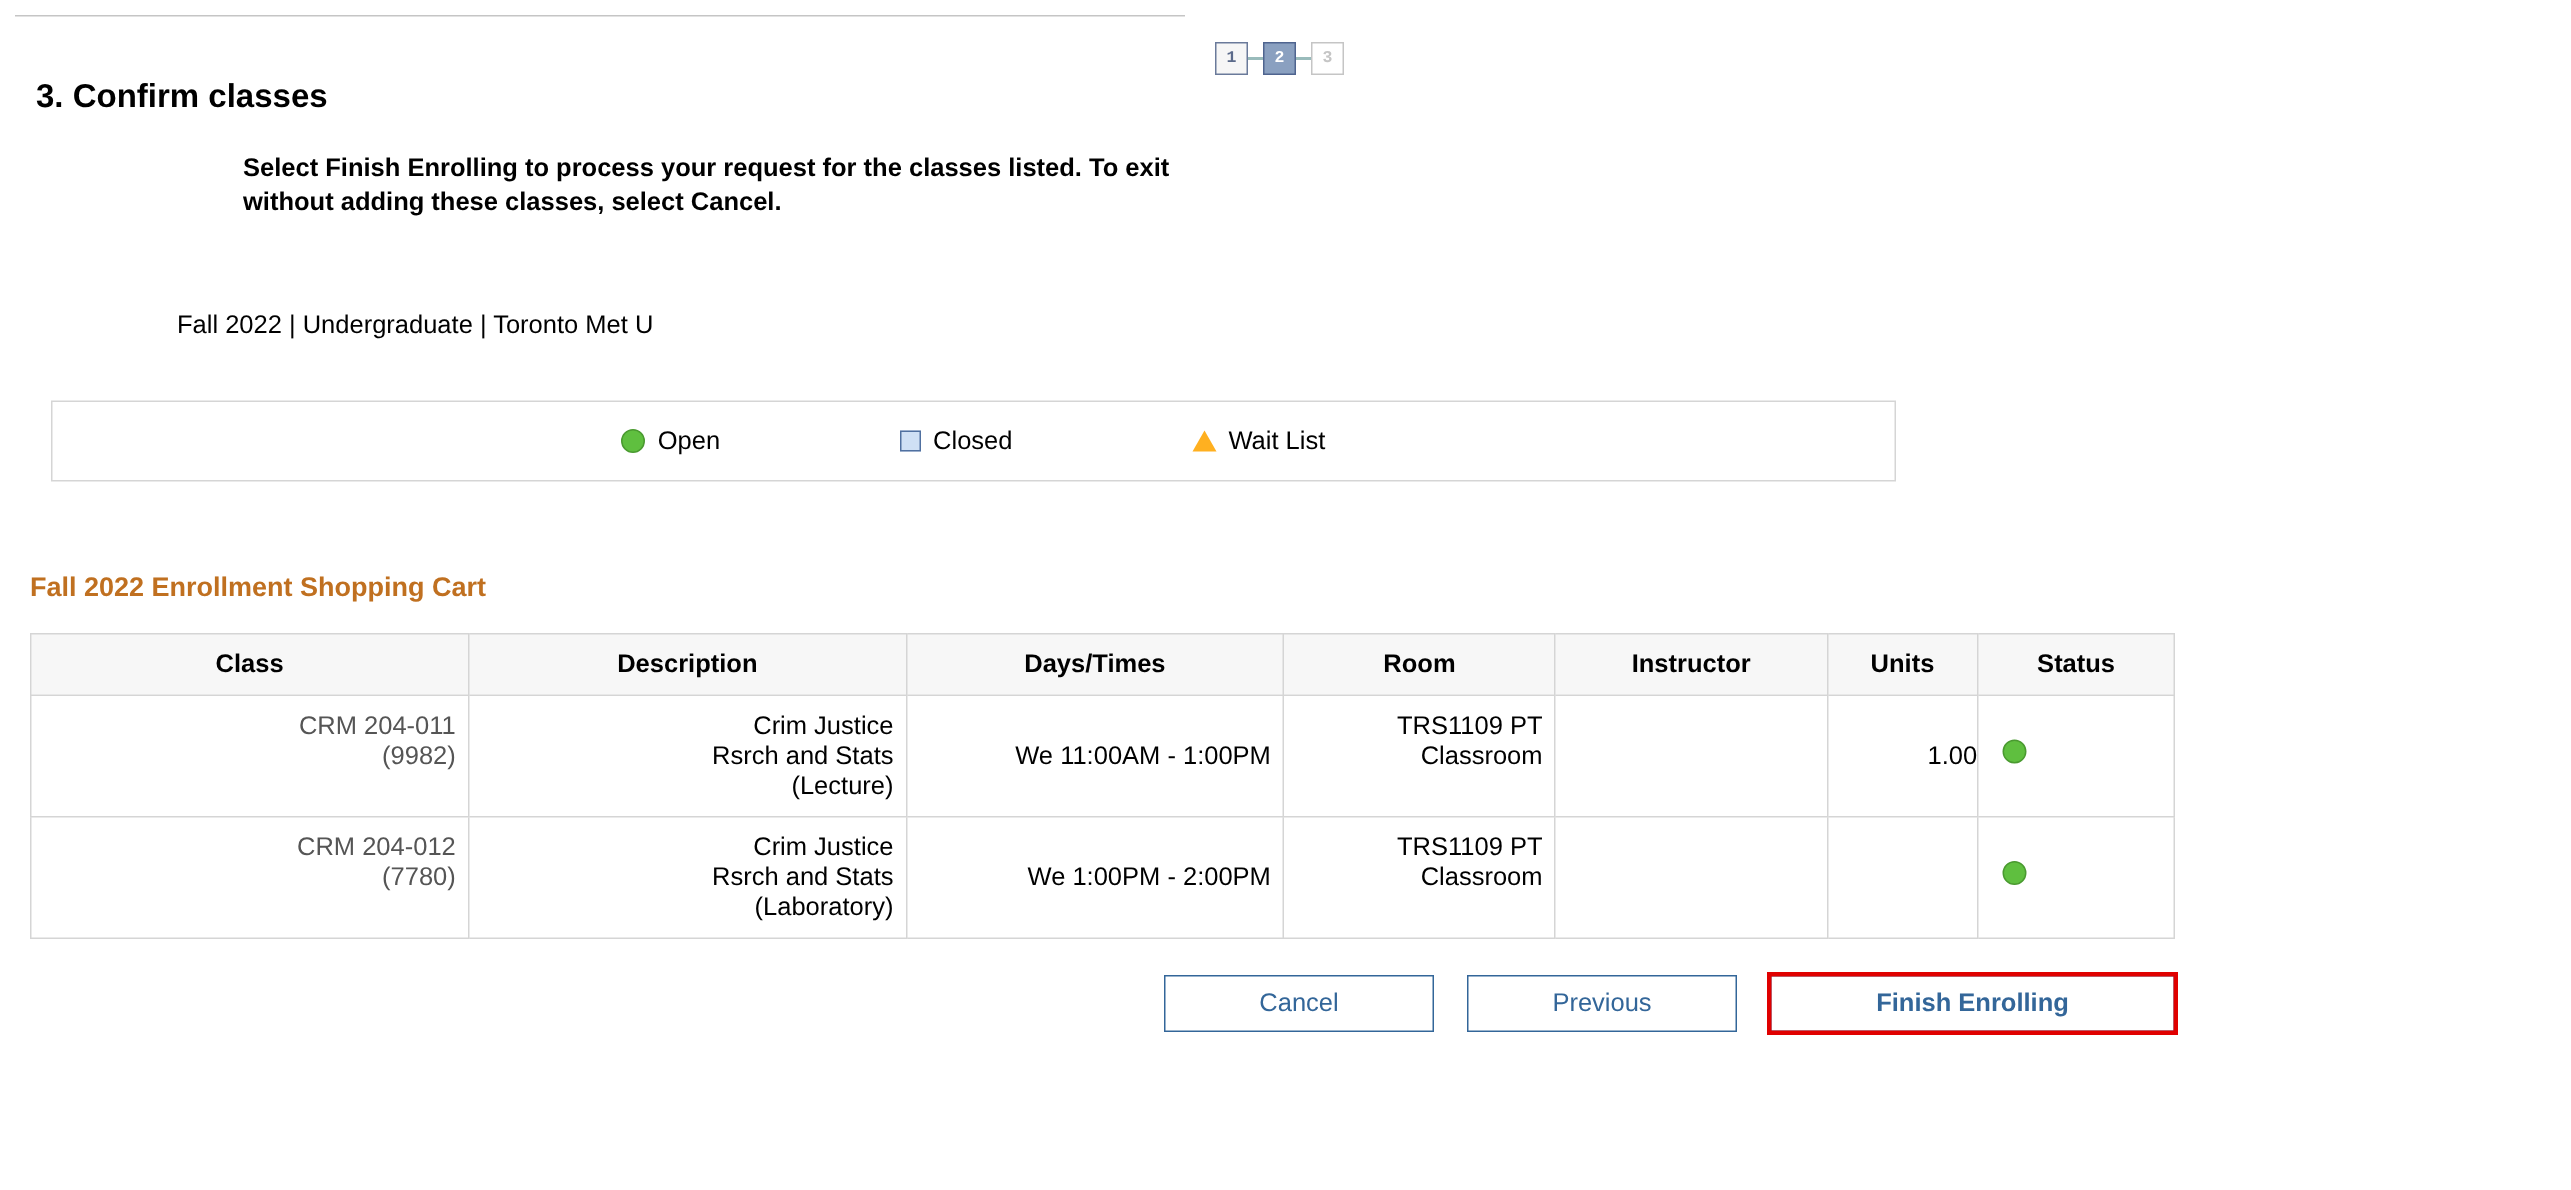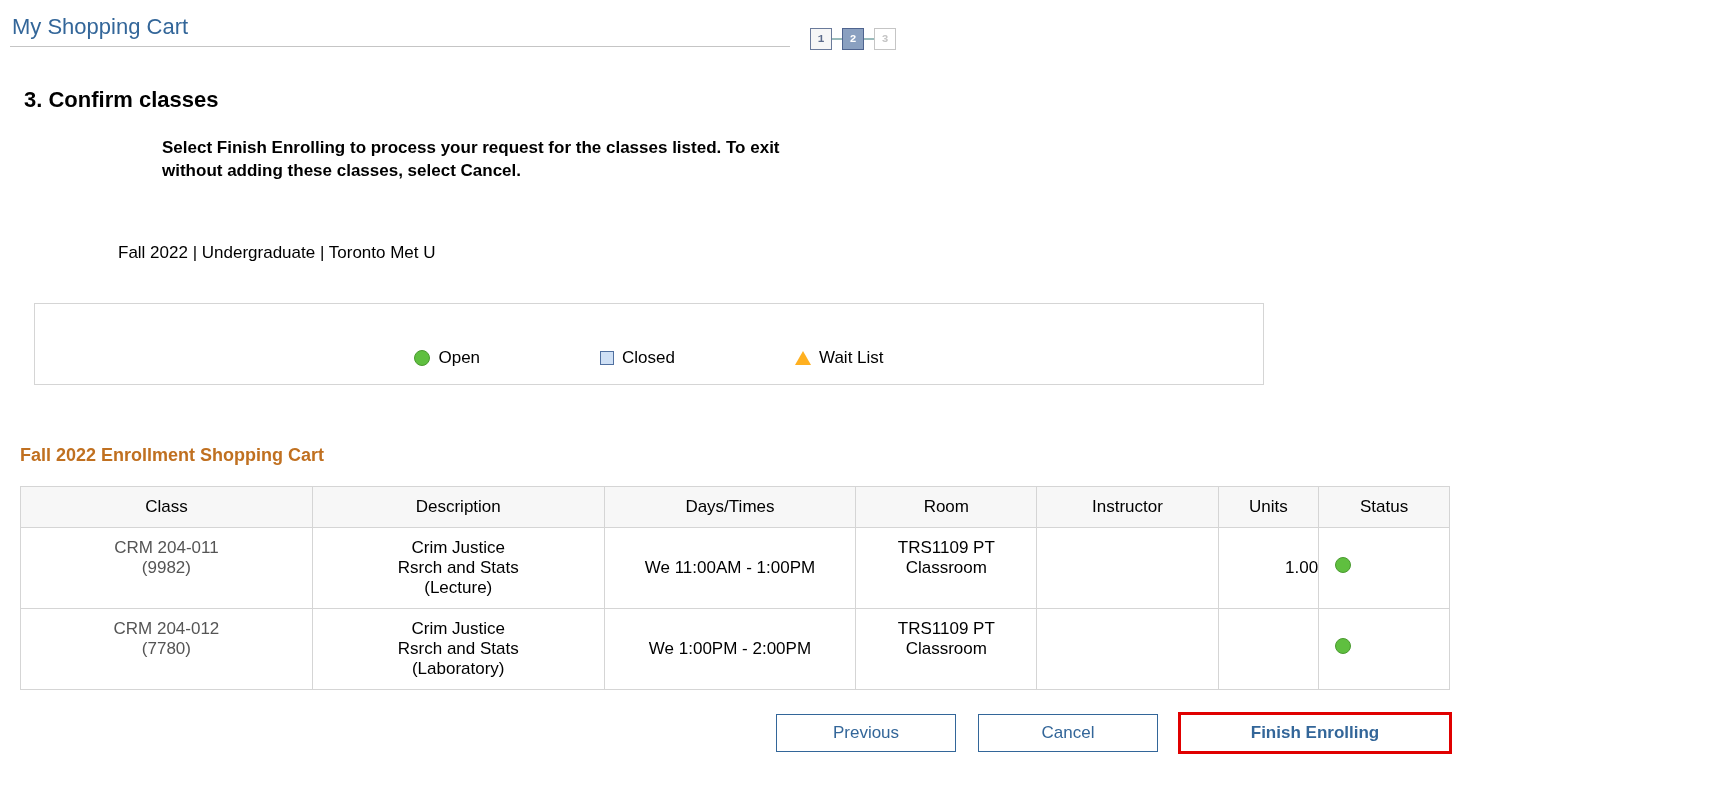--- a/index.html
+++ b/index.html
@@ -57,21 +57,21 @@
   .legend-box {
     border: 1px solid #d5d5d5;
     margin: 0 0 0 24px;
     width: 1230px;
     padding: 16px 0;
     display: flex;
     justify-content: center;
     gap: 120px;
     font-size: 17px;
   }
-  .legend-item { display: flex; align-items: center; gap: 8px; margin-top: 28px; }
+  .legend-item { display: flex; align-items: center; gap: 8px; }
   .ico-open {
     width: 16px; height: 16px; border-radius: 50%;
     background: #5fbf3f; border: 1px solid #4a9a30;
     display: inline-block;
   }
   .ico-closed {
     width: 14px; height: 14px;
     background: #cfe0f5; border: 1px solid #5070a0;
     display: inline-block;
   }
@@ -91,25 +91,25 @@
   table.cart {
     border-collapse: collapse;
     width: 1430px;
     margin-left: 10px;
   }
   table.cart th, table.cart td {
     border: 1px solid #d5d5d5;
     padding: 10px 8px;
     font-size: 17px;
     vertical-align: top;
-    text-align: center;
+    text-align: right;
   }
   table.cart th {
     background: #f7f7f7;
-    font-weight: normal;
+    font-weight: bold;
     text-align: center;
   }
   table.cart td.class-cell { color: #555; }
   table.cart td.units-cell { text-align: right; padding-right: 0; }
   table.cart td.status-cell { text-align: left; padding-left: 16px; }
   .actions {
     display: flex;
     justify-content: flex-end;
     gap: 22px;
     width: 1440px;
@@ -126,21 +126,20 @@
   }
   .btn-sm { width: 180px; }
   .btn-lg { width: 270px; font-weight: bold; }
   .btn-highlight { outline: 3px solid #e00000; outline-offset: -1px; }
 </style>
 </head>
 <body>
 
 <div class="page">
 
-  <div class="page-title">My Shopping Cart</div>
   <div class="hr-line"></div>
 
   <div class="steps">
     <div class="step-box step-inactive">1</div>
     <div class="step-line"></div>
     <div class="step-box step-active">2</div>
     <div class="step-line"></div>
     <div class="step-box step-future">3</div>
   </div>
 
@@ -219,18 +218,18 @@
         <td></td>
         <td class="units-cell" style="vertical-align:middle"></td>
         <td class="status-cell" style="vertical-align:middle">
           <span class="ico-open"></span>
         </td>
       </tr>
     </tbody>
   </table>
 
   <div class="actions">
+    <button class="btn btn-sm">Cancel</button>
     <button class="btn btn-sm">Previous</button>
-    <button class="btn btn-sm">Cancel</button>
     <button class="btn btn-lg btn-highlight">Finish Enrolling</button>
   </div>
 
 </div>
 
 </body></html>

